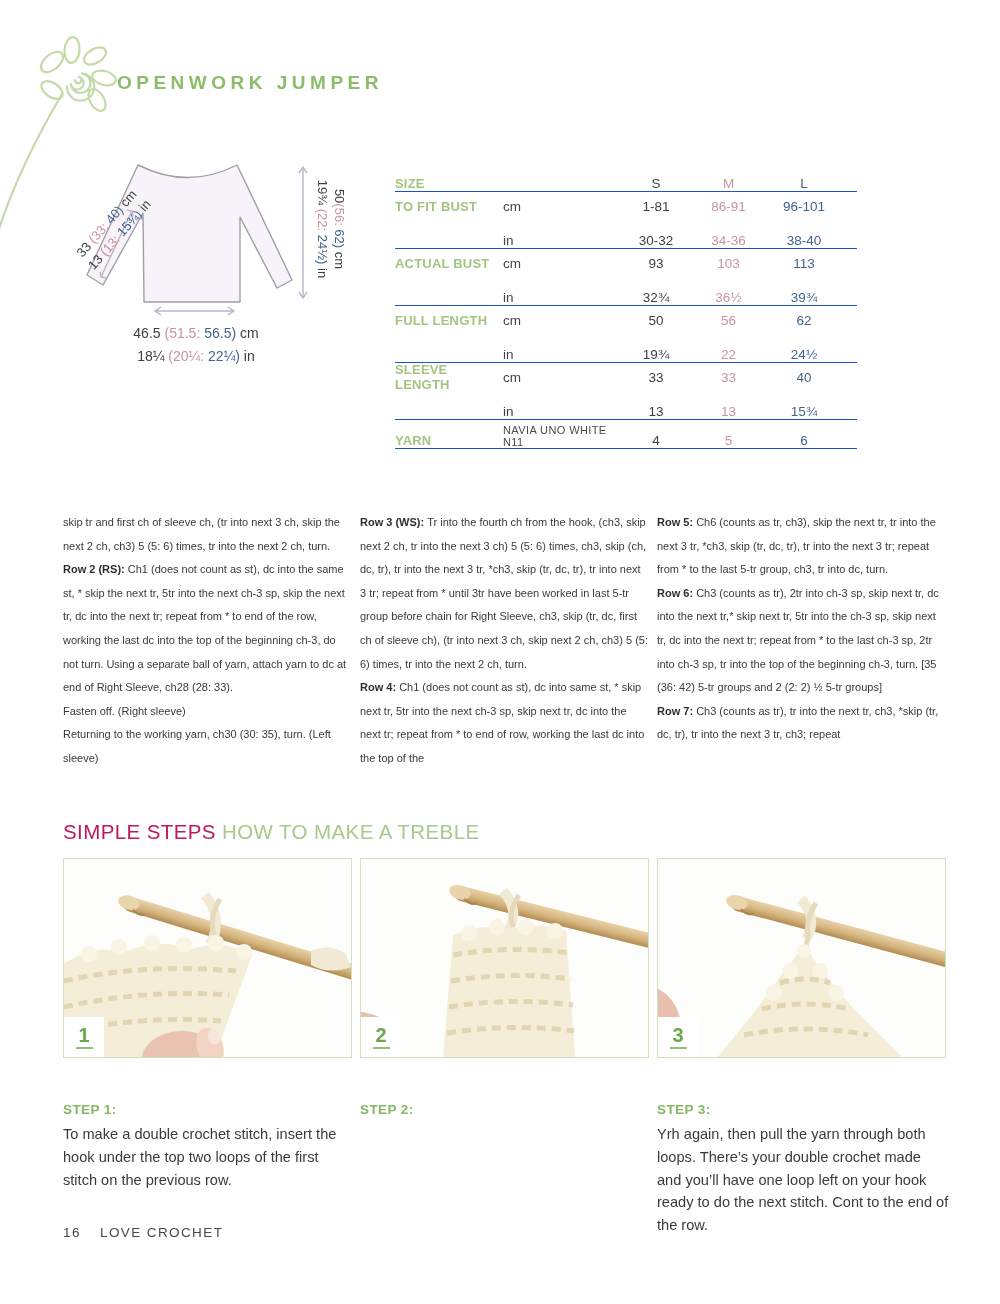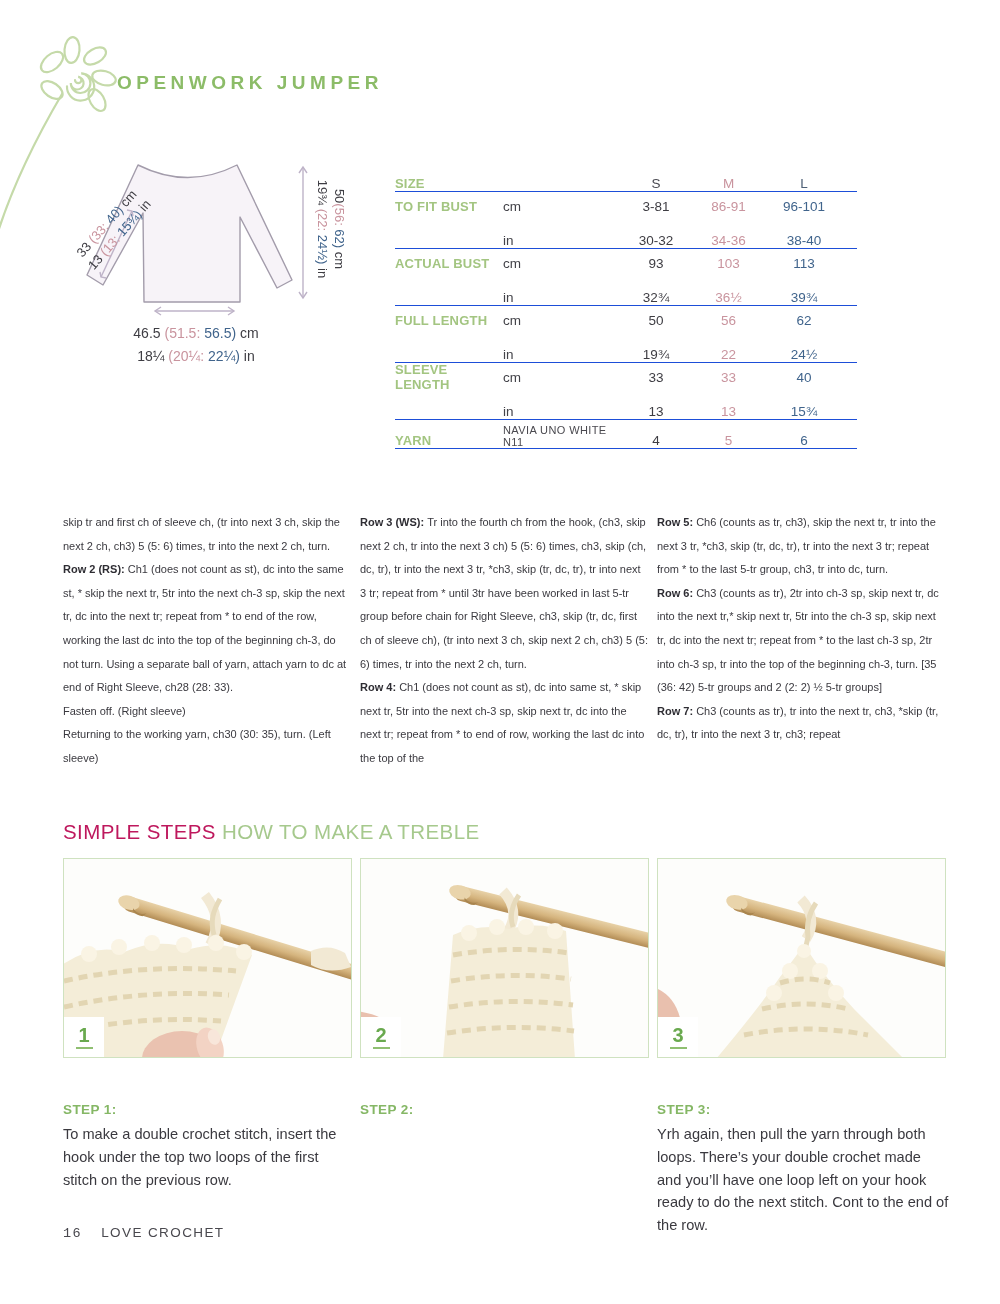--- a/index.html
+++ b/index.html
@@ -44,21 +44,21 @@
   .photo-num{position:absolute;left:0;bottom:0;width:40px;height:40px;background:#ffffff;
              display:flex;flex-direction:column;align-items:center;justify-content:center;}
   .photo-num .n{color:#69a94e;font-weight:bold;font-size:20px;line-height:20px;}
   .photo-num .u{width:17px;height:2px;background:#8fbf71;margin-top:2px;}
 
   .step-caption{position:absolute;top:1072px;width:292px;margin-top:30px;}
   .step-label{color:#85b765;font-weight:bold;font-size:13.5px;letter-spacing:.4px;margin-bottom:6px;}
   .step-text{font-size:14.6px;line-height:22.8px;color:#3a393f;}
 
   .footer{position:absolute;left:63px;top:1225px;font-size:13.5px;letter-spacing:1.4px;color:#49484e;}
-  .footer .num{margin-right:14px;font-family:Liberation Mono, monospace;}
+  .footer .num{margin-right:14px;}
 </style>
 </head>
 <body>
 
 <div class="page">
 
   <svg class="abs" style="left:0;top:0" width="200" height="250" viewBox="0 0 200 250">
     <g fill="none" stroke="#c5daa9" stroke-width="2.2" stroke-linecap="round">
       <path d="M62,94 C 42,128 14,180 -4,238"></path>
       <path d="M75,80 a3.2,3.2 0 1 0 3.2,-3.2 a6.4,6.4 0 1 1 -7.4,6.2 a9.8,9.8 0 1 0 10.4,-9.6 a13.6,13.6 0 1 1 -14.2,13"></path>
@@ -110,21 +110,21 @@
       <div class="tlabel">SIZE</div>
       <div class="tunit"></div>
       <div class="tval c-s">S</div>
       <div class="tval c-m">M</div>
       <div class="tval c-l">L</div>
     </div>
     <div id="size-table-rows">
         <div class="trow">
           <div class="tlabel">TO FIT BUST</div>
           <div class="tunit">cm</div>
-          <div class="tval c-s">3-81</div>
+          <div class="tval c-s">1-81</div>
           <div class="tval c-m">86-91</div>
           <div class="tval c-l">96-101</div>
         </div>
         <div class="trow rule">
           <div class="tlabel"></div>
           <div class="tunit">in</div>
           <div class="tval c-s">30-32</div>
           <div class="tval c-m">34-36</div>
           <div class="tval c-l">38-40</div>
         </div>

